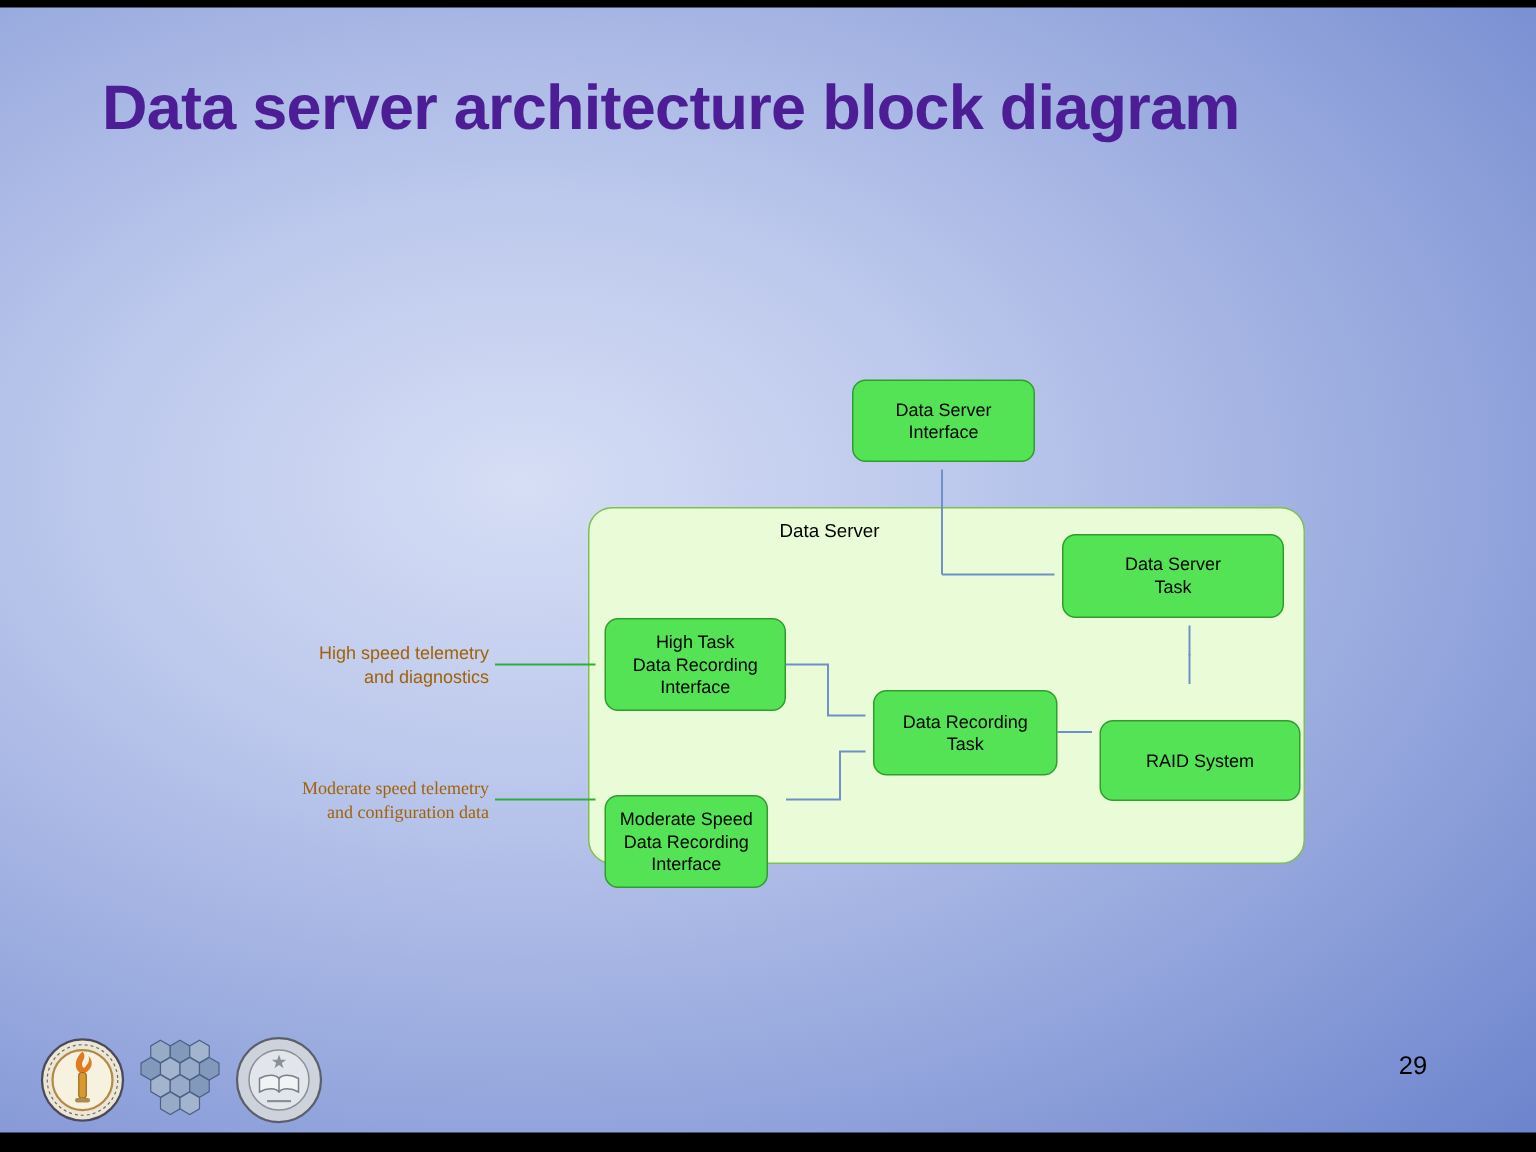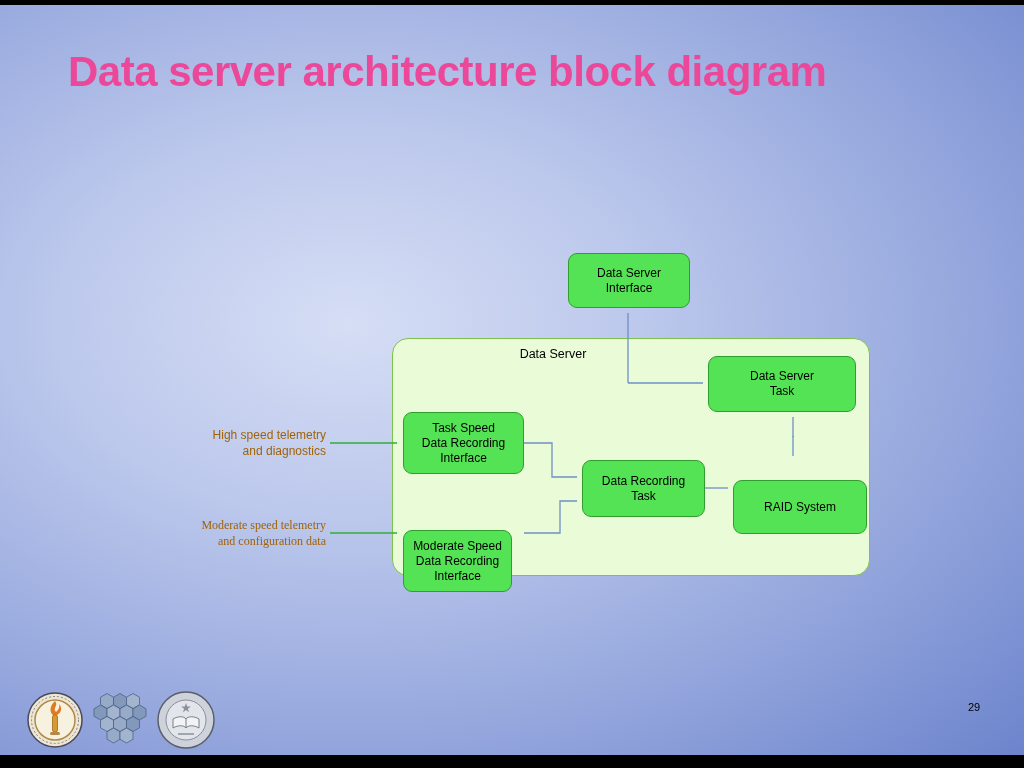--- a/index.html
+++ b/index.html
@@ -17,21 +17,21 @@
     position:relative;
     background:radial-gradient(ellipse 130% 115% at 34% 42%,
       #d6def5 0%, #bcc8ec 22%, #93a5dc 48%, #6a82cc 72%, #4f64b6 90%, #41549f 100%);
   }
   .bar{position:absolute;left:0;width:1024px;background:#000;}
   .bar-top{top:0;height:5px;}
   .bar-bottom{bottom:0;height:13px;}
 
   .slide-title{
     position:absolute;left:68px;top:48px;width:900px;
-    font-size:42px;color:#ec4899;letter-spacing:-0.5px;
+    font-size:42px;color:#4c1d95;letter-spacing:-0.5px;
     white-space:nowrap;
   }
 
   .diagram-container{
     position:absolute;left:392px;top:338px;width:478px;height:238px;
     background:var(--container-fill);
     border:1.5px solid var(--container-border);
     border-radius:16px;
     z-index:1;
   }
@@ -70,22 +70,22 @@
     z-index:2;pointer-events:none;
   }
   .connector-layer path, .connector-layer line{fill:none;stroke-width:1.3px;}
   .c-blue{stroke:var(--connector);}
   .c-green{stroke:var(--connector-green);}
 
   .logos{position:absolute;left:26px;top:687px;height:66px;z-index:4;display:flex;gap:6px;align-items:center;}
   .logo{display:block;}
 
   .page-number{
-    position:absolute;left:968px;top:701px;width:40px;
-    font-size:11px;color:#000;z-index:4;
+    position:absolute;left:922px;top:701px;width:40px;
+    text-align:center;font-size:17px;color:#000;z-index:4;
   }
 </style>
 </head>
 <body>
 
 <div class="bar bar-top"></div>
 <div class="bar bar-bottom"></div>
 
 <h1 class="slide-title">Data server architecture block diagram</h1>
 
@@ -111,21 +111,21 @@
   <path class="c-blue" d="M793,437 L793,417" marker-end="url(#arrow-blue)"></path>
   <path class="c-blue" d="M793,436 L793,456" marker-end="url(#arrow-blue)"></path>
   <path class="c-green" d="M330,443 L397,443" marker-end="url(#arrow-green)"></path>
   <path class="c-green" d="M330,533 L397,533" marker-end="url(#arrow-green)"></path>
 </svg>
 
 <div class="node node-interface">Data Server
 Interface</div>
 <div class="node node-server-task">Data Server
 Task</div>
-<div class="node node-high-speed">Task Speed
+<div class="node node-high-speed">High Task
 Data Recording
 Interface</div>
 <div class="node node-moderate-speed">Moderate Speed
 Data Recording
 Interface</div>
 <div class="node node-recording-task">Data Recording
 Task</div>
 <div class="node node-raid">RAID System</div>
 
 <div class="ext-label ext-high">High speed telemetry

